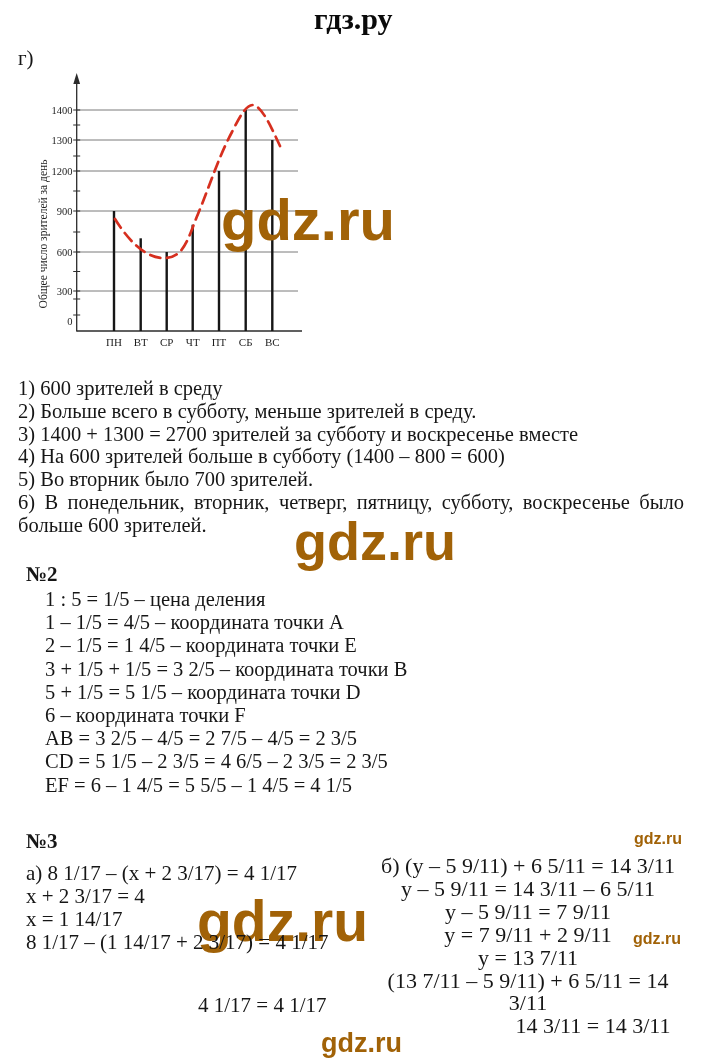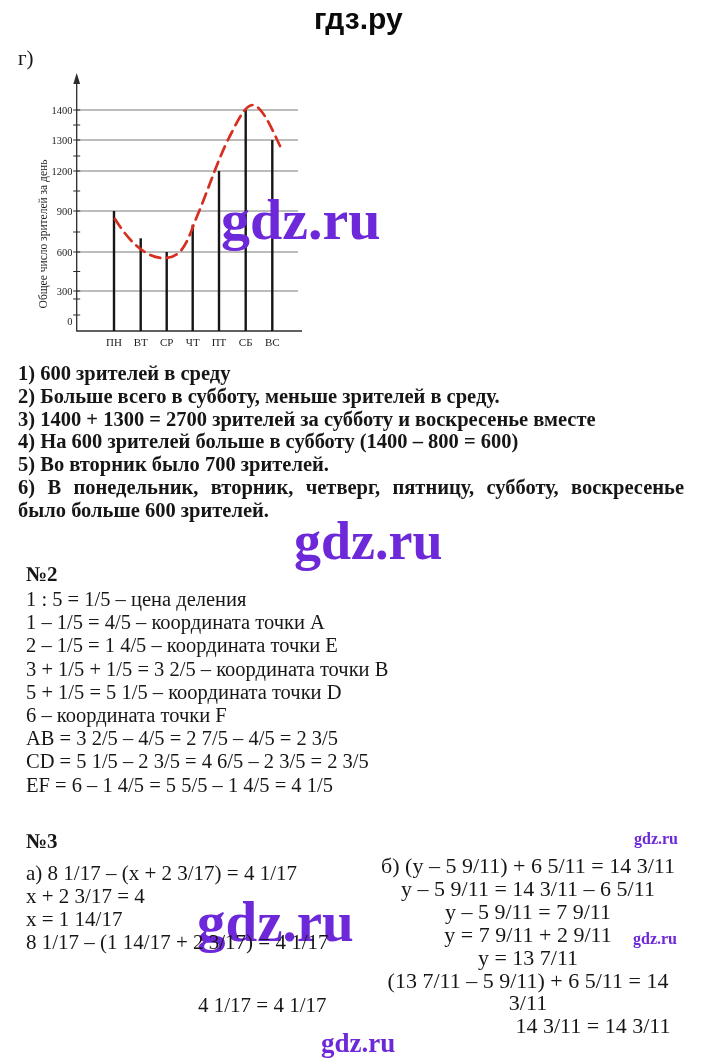--- a/index.html
+++ b/index.html
@@ -1,29 +1,29 @@
 <!DOCTYPE html>
 <html><head>
 <meta charset="utf-8">
 <style>
   html,body{margin:0;padding:0;background:#ffffff;}
   #page{position:relative;width:720px;height:1064px;background:#ffffff;overflow:hidden;
         font-family:"Liberation Serif",serif;color:#161616;}
   .abs{position:absolute;}
-  .wm{position:absolute;font-family:Liberation Serif, serif;font-weight:700;
-      color:#6d28d9;line-height:1;white-space:nowrap;}
-  .site-title{position:absolute;top:4px;left:314px;font-family:Liberation Sans, sans-serif;
+  .wm{position:absolute;font-family:Liberation Sans, sans-serif;font-weight:700;
+      color:#a16207;line-height:1;white-space:nowrap;}
+  .site-title{position:absolute;top:4px;left:314px;font-family:Liberation Serif, serif;
       font-weight:700;font-size:30px;line-height:1;color:#0a0a0a;}
   .part-label{position:absolute;top:46px;left:18px;font-size:21px;}
   .body-text{font-size:20.5px;line-height:22.8px;}
-  .answers{position:absolute;top:362px;left:18px;width:666px;font-weight:bold;}
+  .answers{position:absolute;top:377px;left:18px;width:666px;}
   .answers .just{text-align:justify;}
   .task-title{font-weight:700;font-size:21px;}
   .t2{position:absolute;top:562px;left:26px;width:500px;}
-  .t2 .lines{margin-top:1px;line-height:23.2px;font-size:20.5px;}
+  .t2 .lines{margin-top:1px;line-height:23.2px;font-size:20.5px;margin-left:19px;}
   .t3-title{position:absolute;top:829px;left:26px;}
   .t3a{position:absolute;top:862px;left:26px;width:345px;line-height:22.9px;font-size:21px;}
   .t3b{position:absolute;top:855px;left:373px;width:310px;line-height:22.9px;font-size:22px;text-align:center;}
   .indent-a{padding-left:172px;margin-top:40px;}
   .indent-b{padding-left:130px;}
   .chart-wrap{position:absolute;top:72px;left:36px;width:292px;height:288px;}
   svg text{font-family:"Liberation Serif",serif;fill:#1d1d1d;}
 </style>
 </head>
 <body>

